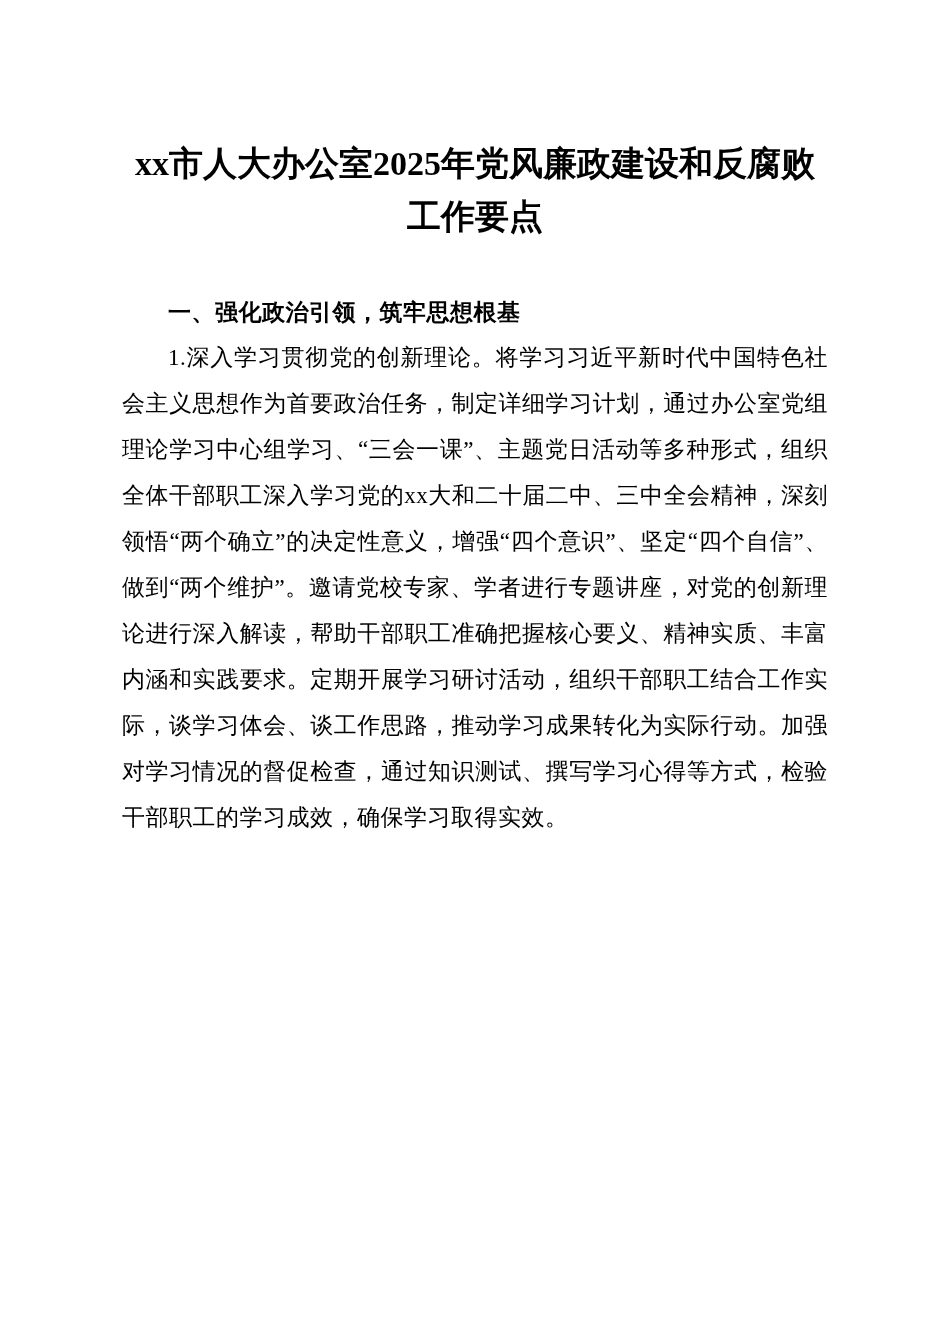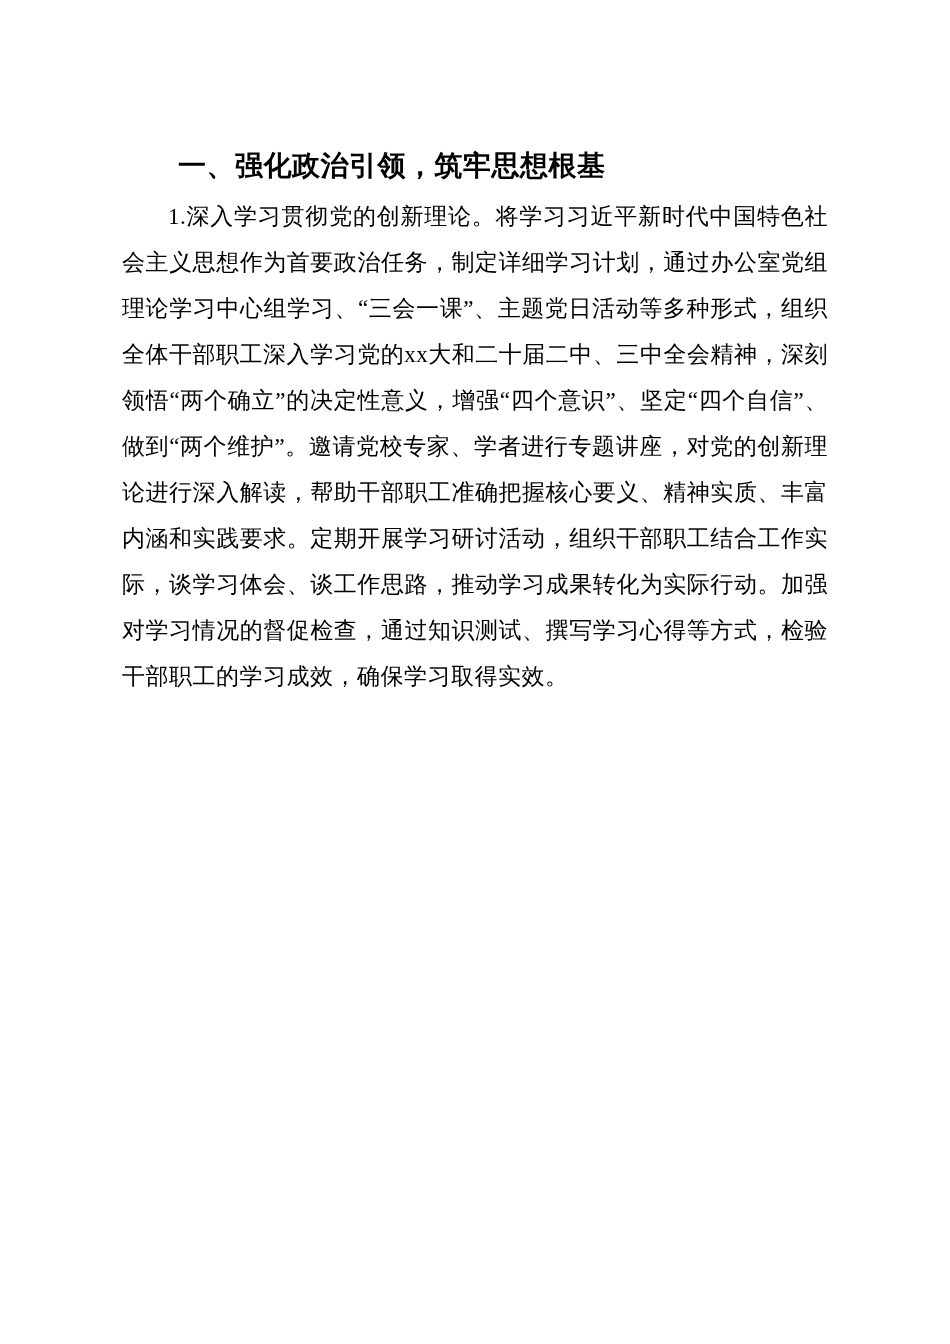--- a/index.html
+++ b/index.html
@@ -33,30 +33,31 @@
     line-height: 2.0;
     text-align: justify;
     text-indent: 2em;
     letter-spacing: 0.5px;
     color: #000000;
     margin: 0;
   }
   .section-heading {
     font-family: "Liberation Sans", sans-serif;
     font-weight: bold;
-    font-size: 28px;
+    font-size: 23px;
     line-height: 2.0;
     text-indent: 2em;
     letter-spacing: 0.5px;
     color: #000000;
     margin: 0;
   }
 </style>
 </head>
 <body>
 
 <div class="page">
+  <h1 class="doc-title">xx市人大办公室2025年党风廉政建设和反腐败工作要点</h1>
 
 
   <h2 class="section-heading">一、强化政治引领，筑牢思想根基</h2>
 
   <p class="body-para">1.深入学习贯彻党的创新理论。将学习习近平新时代中国特色社会主义思想作为首要政治任务，制定详细学习计划，通过办公室党组理论学习中心组学习、“三会一课”、主题党日活动等多种形式，组织全体干部职工深入学习党的xx大和二十届二中、三中全会精神，深刻领悟“两个确立”的决定性意义，增强“四个意识”、坚定“四个自信”、做到“两个维护”。邀请党校专家、学者进行专题讲座，对党的创新理论进行深入解读，帮助干部职工准确把握核心要义、精神实质、丰富内涵和实践要求。定期开展学习研讨活动，组织干部职工结合工作实际，谈学习体会、谈工作思路，推动学习成果转化为实际行动。加强对学习情况的督促检查，通过知识测试、撰写学习心得等方式，检验干部职工的学习成效，确保学习取得实效。</p>
 </div>
 
 </body></html>

